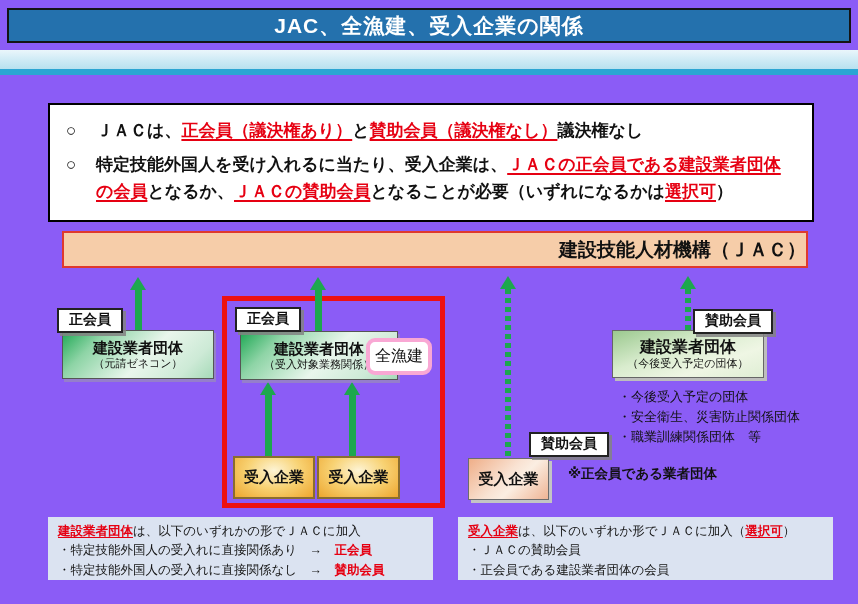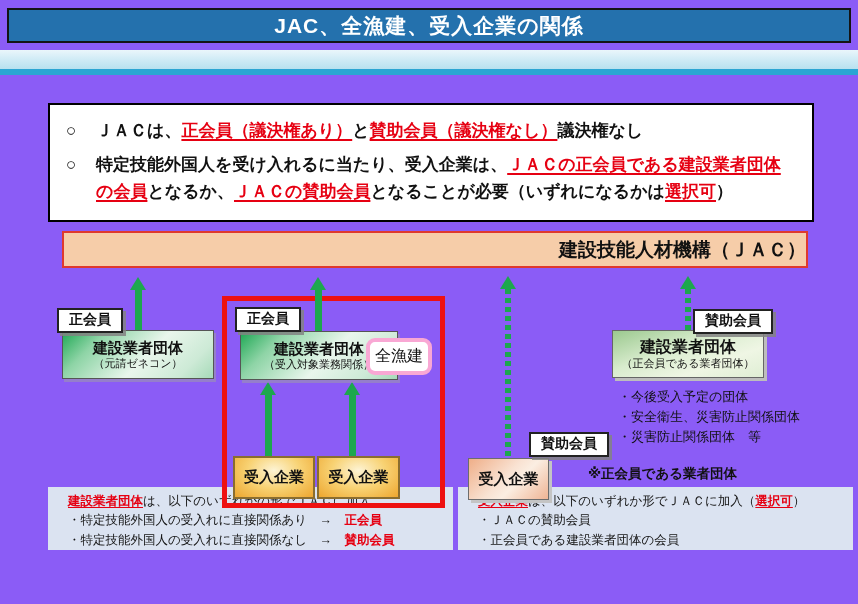--- a/index.html
+++ b/index.html
@@ -61,24 +61,24 @@
 
   
   .arrow{position:absolute;width:16px;display:flex;flex-direction:column;align-items:center;z-index:6;}
   .arrow .head{width:0;height:0;border-left:8px solid transparent;border-right:8px solid transparent;
     border-bottom:13px solid #1da74e;flex:none;}
   .arrow .stem{width:7px;flex:1;background:#1da74e;}
   .arrow .stem.dotted{width:6px;background:repeating-linear-gradient(to bottom,#1da74e 0 5px,transparent 5px 9px);}
 
   
   .right-bullets{position:absolute;left:618px;top:387px;font-size:13px;line-height:1.55;color:#111;z-index:4;}
-  .mid-note{position:absolute;left:588px;top:464px;font-size:13.5px;font-weight:bold;line-height:1.45;color:#111;z-index:6;}
+  .mid-note{position:absolute;left:568px;top:464px;font-size:13.5px;font-weight:bold;line-height:1.45;color:#111;z-index:6;}
 
   
-  .note{position:absolute;top:487px;background:#dbe3f1;padding:5px 20px;font-size:12.5px;
+  .note{position:absolute;top:517px;background:#dbe3f1;padding:5px 10px;font-size:12.5px;
     line-height:1.55;color:#141414;z-index:2;}
   .note.left{left:48px;width:365px;height:53px;}
   .note.right{left:458px;width:355px;height:53px;}
   .note .red-b{color:#e60012;font-weight:bold;}
   .note .red-bu{color:#e60012;font-weight:bold;text-decoration:underline;text-underline-offset:2px;}
 </style>
 </head>
 <body>
 
 <div id="stage">
@@ -143,26 +143,26 @@
   </div>
 
   <div class="green-box" style="left:240px;top:331px;width:156px;height:47px;">
     <div class="l1">建設業者団体</div>
     <div class="l2">（受入対象業務関係）</div>
   </div>
   <div class="callout">全漁建</div>
 
   <div class="green-box light" style="left:612px;top:330px;width:150px;height:46px;">
     <div class="l1">建設業者団体</div>
-    <div class="l2">（正会員である業者団体）</div>
+    <div class="l2">（今後受入予定の団体）</div>
   </div>
   <div class="right-bullets">
     <div>・今後受入予定の団体</div>
     <div>・安全衛生、災害防止関係団体</div>
-    <div>・災害防止関係団体　等</div>
+    <div>・職業訓練関係団体　等</div>
   </div>
 
   <div class="gold-box" style="left:233px;top:456px;width:78px;height:39px;">受入企業</div>
   <div class="gold-box" style="left:317px;top:456px;width:79px;height:39px;">受入企業</div>
 
   <div class="salmon-box" style="left:468px;top:458px;width:79px;height:40px;">受入企業</div>
   <div class="mid-note">
     <div>※正会員である業者団体</div>
   </div>
 

